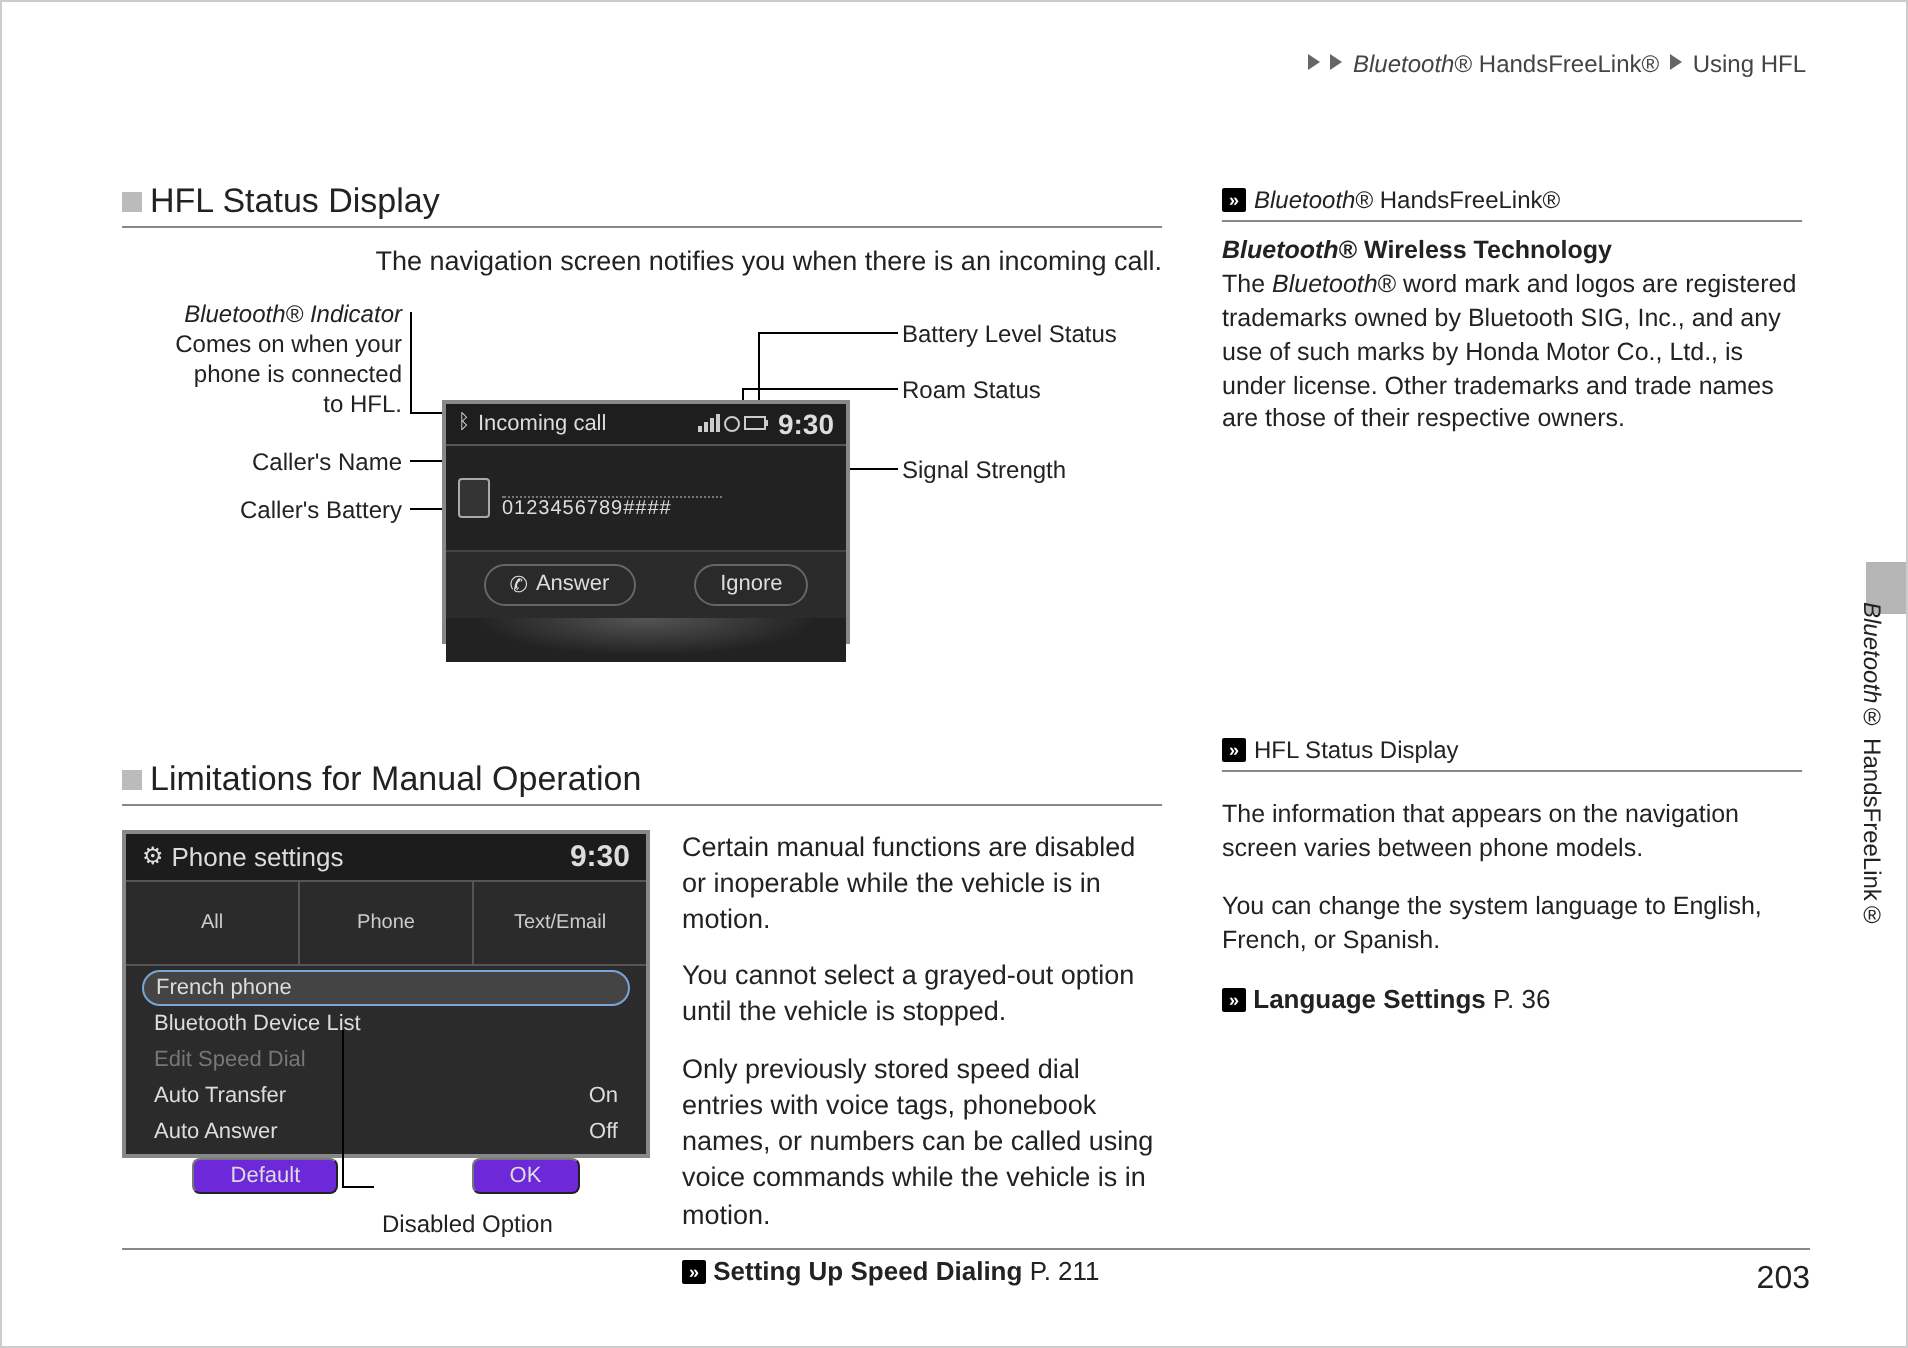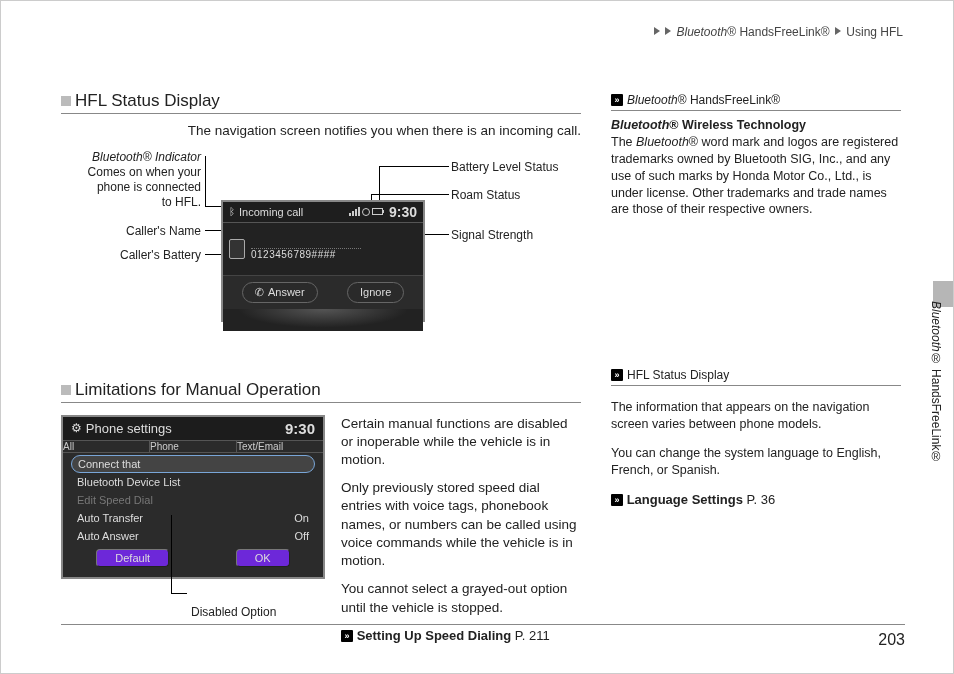--- a/index.html
+++ b/index.html
@@ -123,21 +123,21 @@
 
   
   .section2 { margin-top: 30px; }
   .diag2 { display:flex; gap:20px; align-items:flex-start; margin-top:12px; position:relative; }
   .shot2wrap { position: relative; width: 260px; }
   .shot2 { position: relative; width: 260px; height: 160px; background:#2b2b2b; border:2px solid #888; color:#ddd; }
   .topbar2 { display:flex; align-items:center; justify-content:space-between; padding:3px 8px; font-size:12px; background:#1c1c1c; border-bottom:1px solid #555; }
   .topbar2 .title { display:flex; align-items:center; gap:4px; font-weight:500; font-size:13px; }
   .gear { font-size:12px; }
   .tabs { display:flex; border-bottom:1px solid #555; }
-  .tab { flex:1; font-size:10px; padding:0 0; color:#ccc; }
+  .tab { flex:1; text-align:center; font-size:10px; padding:15px 0; color:#ccc; }
   .tab.mid { border-left:1px solid #555; border-right:1px solid #555; }
   .menu { padding: 2px 8px 0; }
   .mi {
     display:flex; justify-content:space-between;
     padding: 3px 6px; font-size:11px; color:#ddd;
   }
   .mi.sel { background:#444; border:1px solid #79a6d8; border-radius:10px; padding:2px 6px; }
   .mi.dim { color:#777; }
   .bottombtns { display:flex; justify-content:space-around; padding: 4px 0 6px; }
   .pill2 { border:1px outset #777; border-radius:4px; padding:2px 18px; font-size:11px; background:#6d28d9;}
@@ -302,21 +302,21 @@
               </div>
               <span class="time" style="font-weight:bold;font-size:15px;">9:30</span>
             </div>
             <div class="tabs">
               <div class="tab">All</div>
               <div class="tab mid">Phone</div>
               <div class="tab">Text/Email</div>
             </div>
             <div class="menu">
               <div class="mi sel">
-                  <span>Connect that</span>
+                  <span>French phone</span>
                 </div>
               <div class="mi">
                   <span>Bluetooth Device List</span>
                 </div>
               <div class="mi dim">
                   <span>Edit Speed Dial</span>
                 </div>
               <div class="mi">
                   <span>Auto Transfer</span>
                   <span>On</span>
@@ -332,22 +332,22 @@
             </div>
           </div>
 
           <div class="line vline" style="left:110px; top:100px; height:78px;"></div>
           <div class="line hline" style="left:110px; top:178px; width:16px;"></div>
           <div class="disabled-callout">Disabled Option</div>
         </div>
 
         <div class="d2text">
           <p>Certain manual functions are disabled or inoperable while the vehicle is in motion.</p>
+          <p>You cannot select a grayed-out option until the vehicle is stopped.</p>
           <p>Only previously stored speed dial entries with voice tags, phonebook names, or numbers can be called using voice commands while the vehicle is in motion.</p>
-          <p>You cannot select a grayed-out option until the vehicle is stopped.</p>
           <div class="ref">
             <span class="refmark"></span>
             <b>Setting Up Speed Dialing</b>
             <span>P. 211</span>
           </div>
         </div>
       </div>
     </div>
   </div>
 

